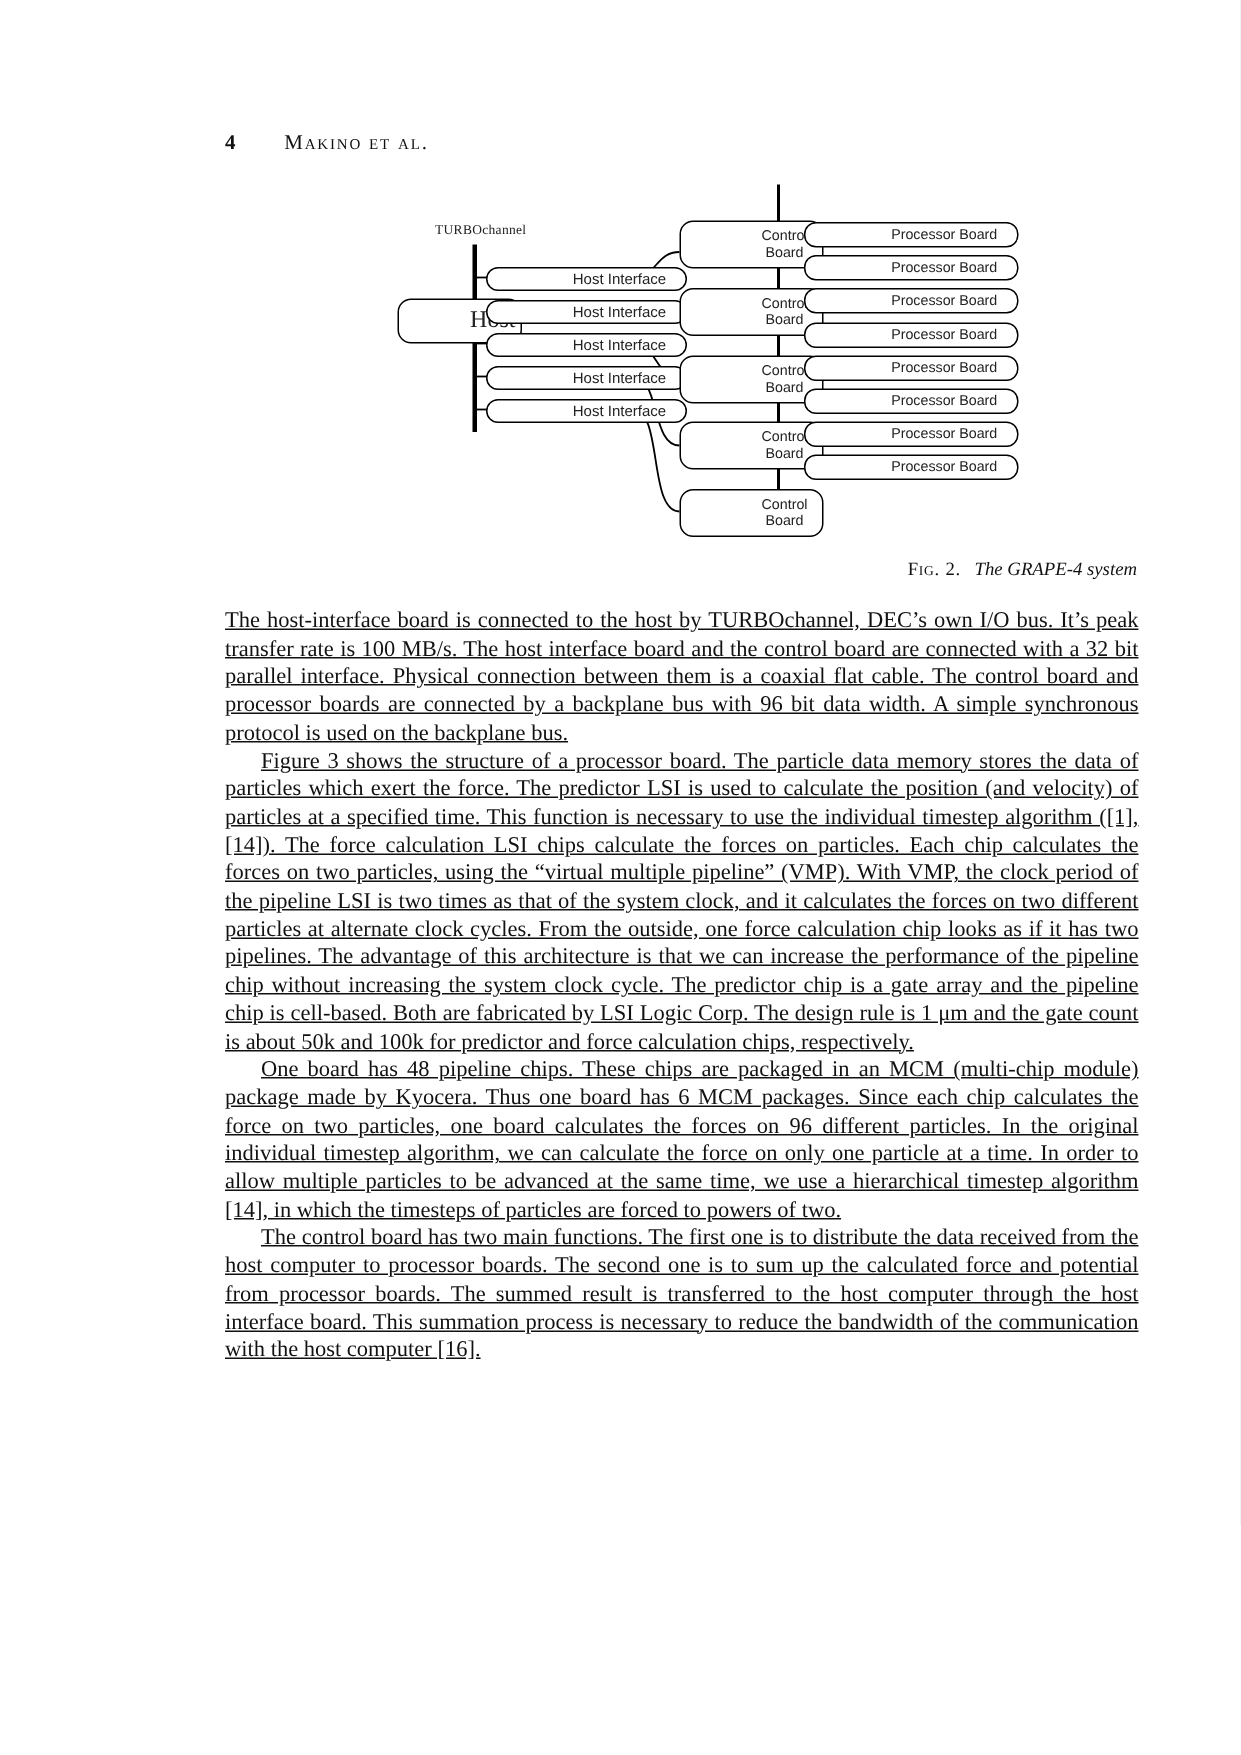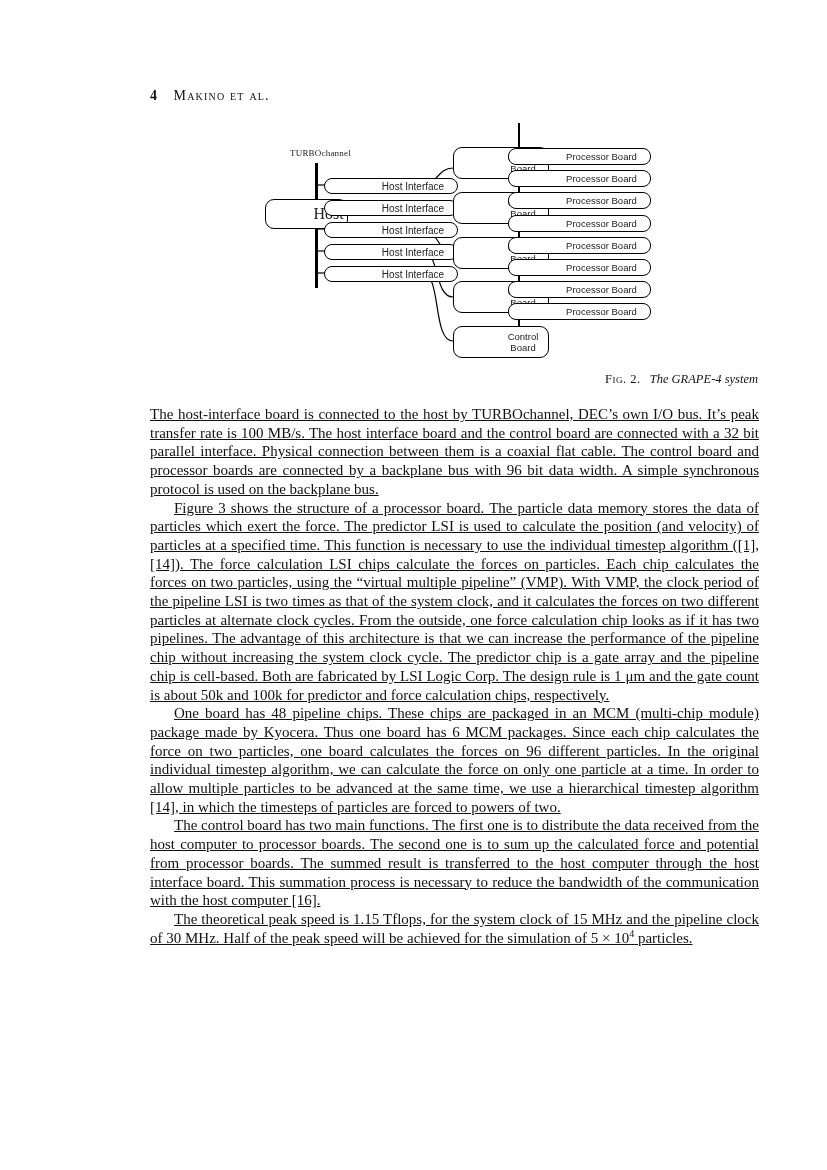--- a/index.html
+++ b/index.html
@@ -12,21 +12,21 @@
     overflow:hidden;
     margin:0 auto;
   }
   
   .running-header{
     position:absolute;left:150px;top:88px;width:608px;
     font-size:14px;
   }
   .page-number{font-weight:600;letter-spacing:.5px;}
   .running-head{
-    margin-left:16px;
+    margin-left:32px;
     font-variant:small-caps;
     letter-spacing:1.2px;
   }
   
   .figure{position:absolute;left:0;top:0;width:827px;height:1170px;pointer-events:none;}
   .figure svg{position:absolute;left:0;top:0;}
   .dbox{
     position:absolute;
     border:1.2px solid #000;
     background:#fff;
@@ -35,21 +35,21 @@
     text-align:center;
     white-space:nowrap;
     color:#222;
     padding-left:44px;
   }
   .host{left:265px;top:199px;width:37px;height:28px;font-size:16px;border-radius:9px;font-family:Liberation Serif, serif;}
   .hi{left:324px;width:88px;height:14px;font-size:10px;border-radius:8px;}
   .hi1{top:178px}.hi2{top:200px}.hi3{top:222px}.hi4{top:244px}.hi5{top:266px}
   .cb{left:453px;width:50px;height:30px;font-size:9.5px;line-height:11px;border-radius:9px;white-space:normal;}
   .cb1{top:147px}.cb2{top:192px}.cb3{top:237px}.cb4{top:281px}.cb5{top:326px}
-  .pb{left:508px;width:97px;height:15px;font-size:9.5px;border-radius:8px;}
+  .pb{left:536px;width:97px;height:15px;font-size:9.5px;border-radius:8px;}
   .pb1{top:148px}.pb2{top:170px}.pb3{top:192px}.pb4{top:215px}
   .pb5{top:237px}.pb6{top:259px}.pb7{top:281px}.pb8{top:303px}
   .buslabel{
     position:absolute;left:290px;top:148px;
     font-family:"Liberation Serif",serif;
     font-size:9px;letter-spacing:.2px;color:#222;
   }
   
   .caption{
     position:absolute;left:150px;top:372px;width:608px;
@@ -145,16 +145,15 @@
 
   <div class="caption">
     <span class="label">Fig. 2.</span><span class="ctext">The GRAPE-4 system</span>
   </div>
 
   <main class="body-text">
     <p class="noindent">The host-interface board is connected to the host by TURBOchannel, DEC’s own I/O bus. It’s peak transfer rate is 100 MB/s. The host interface board and the control board are connected with a 32 bit parallel interface. Physical connection between them is a coaxial flat cable. The control board and processor boards are connected by a backplane bus with 96 bit data width. A simple synchronous protocol is used on the backplane bus.</p>
     <p>Figure 3 shows the structure of a processor board. The particle data memory stores the data of particles which exert the force. The predictor LSI is used to calculate the position (and velocity) of particles at a specified time. This function is necessary to use the individual timestep algorithm ([1], [14]). The force calculation LSI chips calculate the forces on particles. Each chip calculates the forces on two particles, using the “virtual multiple pipeline” (VMP). With VMP, the clock period of the pipeline LSI is two times as that of the system clock, and it calculates the forces on two different particles at alternate clock cycles. From the outside, one force calculation chip looks as if it has two pipelines. The advantage of this architecture is that we can increase the performance of the pipeline chip without increasing the system clock cycle. The predictor chip is a gate array and the pipeline chip is cell-based. Both are fabricated by LSI Logic Corp. The design rule is 1 μm and the gate count is about 50k and 100k for predictor and force calculation chips, respectively.</p>
     <p>One board has 48 pipeline chips. These chips are packaged in an MCM (multi-chip module) package made by Kyocera. Thus one board has 6 MCM packages. Since each chip calculates the force on two particles, one board calculates the forces on 96 different particles. In the original individual timestep algorithm, we can calculate the force on only one particle at a time. In order to allow multiple particles to be advanced at the same time, we use a hierarchical timestep algorithm [14], in which the timesteps of particles are forced to powers of two.</p>
     <p>The control board has two main functions. The first one is to distribute the data received from the host computer to processor boards. The second one is to sum up the calculated force and potential from processor boards. The summed result is transferred to the host computer through the host interface board. This summation process is necessary to reduce the bandwidth of the communication with the host computer [16].</p>
-    <p><span>The theoretical peak speed is 1.15 Tflops, for the system clock of 15 MHz and the pipeline clock of 30 MHz. Half of the peak speed will be achieved for the simulation of 5 × 10</span><sup>4</sup><span> particles.</span></p>
   </main>
 
 </div>
 
 </body></html>

